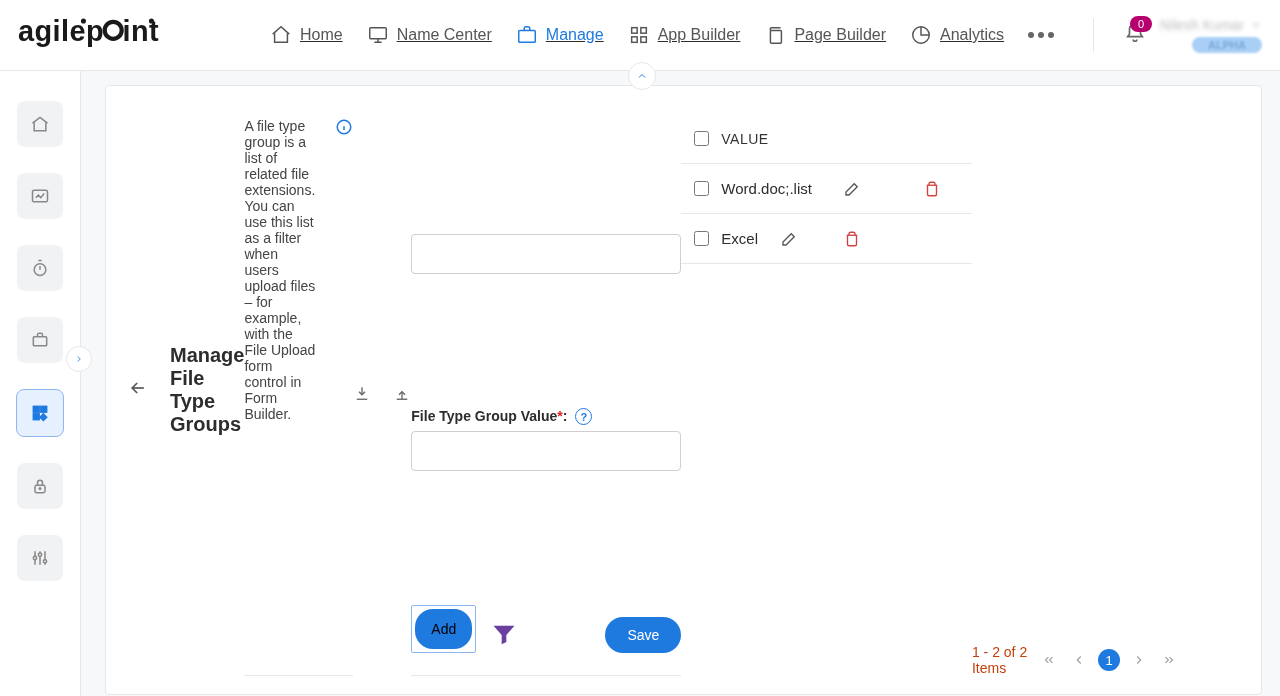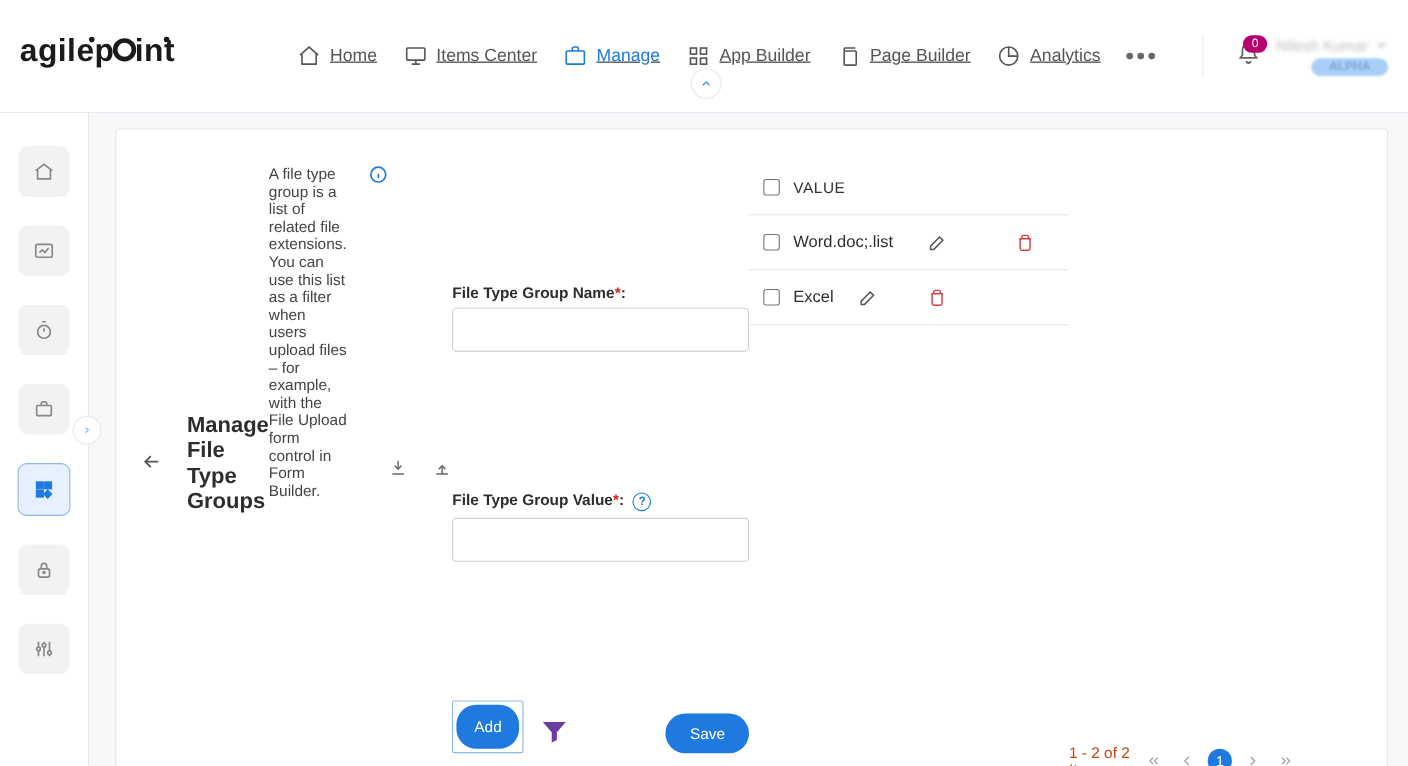--- a/index.html
+++ b/index.html
@@ -8,21 +8,21 @@
     --text:#2d2d2d;
     --muted:#6b6b6b;
     --border:#e5e7eb;
     --bg:#f7f8fa;
     --danger:#d14343;
     --purple:#6b3fa0;
     --pill:#a9cff6;
   }
   html,body{margin:0;height:100%;font-family:Segoe UI,Arial,sans-serif;color:var(--text);background:#fff;}
   
-  .topbar{height:70px;border-bottom:1px solid var(--border);display:flex;align-items:center;padding:16px 18px;gap:20px;}
+  .topbar{height:70px;border-bottom:1px solid var(--border);display:flex;align-items:center;padding:0 18px;gap:20px;}
   .logo{font-weight:700;font-size:30px;letter-spacing:.5px;color:#1a1a1a;}
   .logo-svg{height:34px}
   .navtabs{display:flex;align-items:center;gap:24px;margin-left:45px;flex:1;text-decoration:underline;}
   .navitem{display:flex;align-items:center;gap:8px;color:#555;cursor:pointer;font-size:16px;}
   .navitem.active{color:var(--blue);}
   .navitem svg{width:22px;height:22px;stroke:#555;fill:none;stroke-width:1.6}
   .navitem.active svg{stroke:var(--blue);}
   .dots-icon{display:flex;gap:4px;}
   .dots-icon span{width:6px;height:6px;border-radius:50%;background:#666;display:inline-block}
   .topsep{width:1px;height:34px;background:var(--border);margin:0 10px;}
@@ -58,21 +58,21 @@
   .tiny-icon svg{width:18px;height:18px;stroke:#666;fill:none;stroke-width:1.8}
 
   .form-row{display:flex;align-items:flex-end;gap:14px;margin-top:10px;border-bottom:1px solid var(--border);padding-bottom:22px;flex-wrap:wrap}
   .field{display:flex;flex-direction:column;gap:6px}
   .field-label{font-size:14px;font-weight:600}
   .req{color:#e02020}
   .help{display:inline-flex;align-items:center;justify-content:center;width:15px;height:15px;border:1.5px solid var(--blue);color:var(--blue);border-radius:50%;font-size:11px;font-weight:700;margin-left:4px}
   .tinput{height:38px;border:1px solid #cfcfcf;border-radius:4px;padding:0 10px;font-size:14px}
   .w-name{width:248px}
   .w-value{width:248px}
-  .btn-add{height:40px;padding:0 16px;background:var(--blue);color:#ffffff;border:none;border-radius:18px;font-size:14px;cursor:pointer}
+  .btn-add{height:40px;padding:0 16px;background:var(--blue);color:#000000;border:none;border-radius:18px;font-size:14px;cursor:pointer}
   .add-wrap{border:1px solid #8db7f0;padding:3px;border-radius:2px}
   .filter-icon svg{width:28px;height:28px;fill:var(--purple)}
   .save-wrap{margin-left:auto}
   .btn-save{height:36px;padding:0 22px;background:var(--blue);color:#fff;border:none;border-radius:18px;font-size:14px;cursor:pointer}
 
   
   .tbl{margin-top:10px;}
   .trow{display:grid;grid-template-columns:40px 1fr 1fr 80px 80px;align-items:center;padding:14px 0;border-bottom:1px solid var(--border);font-size:15px}
   .thead{font-size:14px;letter-spacing:.5px;color:#333}
   .trow .chk{display:flex;justify-content:center}
@@ -110,21 +110,21 @@
           <path d="M3 11 12 3l9 8"></path>
           <path d="M5 10v10h14V10"></path>
         </svg>
       <span>Home</span>
     </div>
     <div class="navitem">
       <svg viewBox="0 0 24 24">
           <rect x="3" y="4" width="18" height="12" rx="1"></rect>
           <path d="M8 20h8M12 16v4"></path>
         </svg>
-      <span>Items Center</span>
+      <span>Name Center</span>
     </div>
     <div class="navitem active">
       <svg viewBox="0 0 24 24">
           <rect x="3" y="7" width="18" height="13" rx="1"></rect>
           <path d="M9 7V5a2 2 0 0 1 2-2h2a2 2 0 0 1 2 2v2"></path>
         </svg>
       <span>Manage</span>
     </div>
     <div class="navitem">
       <svg viewBox="0 0 24 24">
@@ -268,23 +268,20 @@
             </svg></div>
         <div class="tiny-icon"><svg viewBox="0 0 24 24">
               <path d="M12 19V9"></path>
               <path d="m8 13 4-4 4 4"></path>
               <path d="M5 19h14"></path>
             </svg></div>
       </div>
 
       <div class="form-row">
         <div class="field">
-          <div class="field-label">
-            <span>File Type Group Name</span><span class="req">*</span><span>:</span>
-          </div>
           <input class="tinput w-name" type="text" value="" style="">
         </div>
         <div class="field">
           <div class="field-label">
             <span>File Type Group Value</span><span class="req">*</span><span>:</span>
             <span class="help">?</span>
           </div>
           <input class="tinput w-value" type="text" value="" style="">
         </div>
         <div class="add-wrap">

